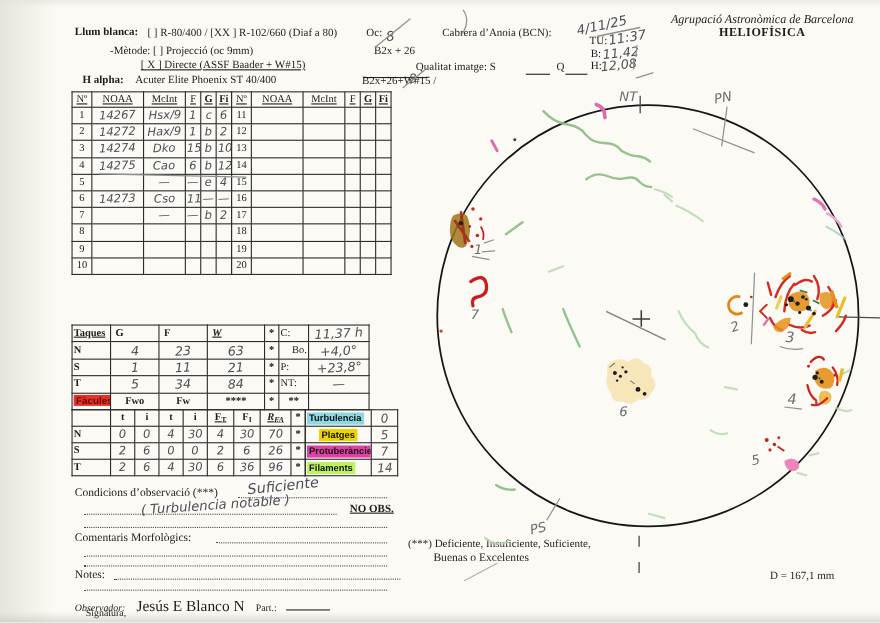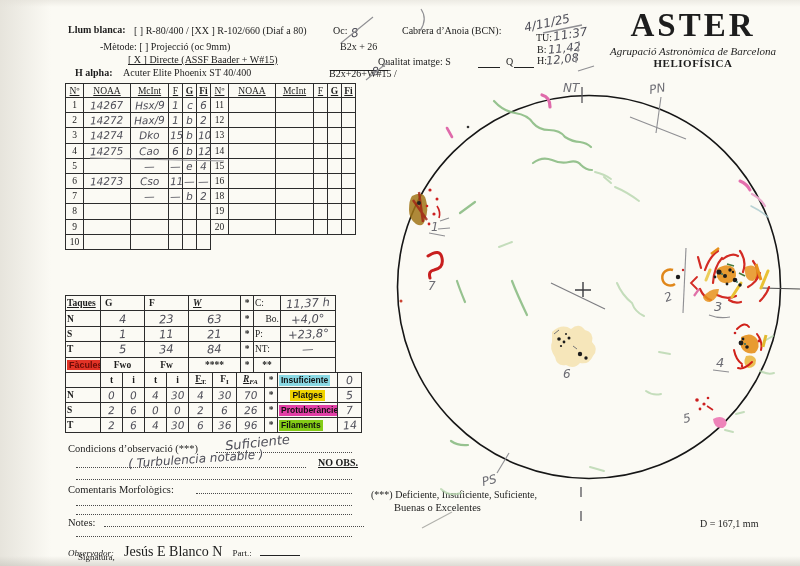--- a/index.html
+++ b/index.html
@@ -77,21 +77,20 @@
 <div class="abs pr" style="left:537px;top:55px;">H:</div>
 <div class="abs hw" style="left:546px;top:52px;font-size:11.5px;transform:rotate(-6deg);">12,08</div>
 
 <div class="abs pr b" style="left:75px;top:67px;">H alpha:</div>
 <div class="abs pr" style="left:123px;top:67px;">Acuter Elite Phoenix ST 40/400</div>
 <span class="abs blank" style="left:330px;top:60px;width:58px;"></span>
 <div class="abs pr" style="left:329px;top:68px;">B2x+26+W#15 /</div>
 <div class="abs hw" style="left:372px;top:65px;font-size:11px;transform:rotate(-8deg);">8</div>
 
 <div class="abs brand" style="left:588px;top:9px;">
-  <div class="brand-title">ASTER</div>
   <div class="brand-sub">Agrupació Astronòmica de Barcelona</div>
   <div class="brand-dept">HELIOFÍSICA</div>
 </div>
 
 <div class="abs" style="left:65px;top:83px;">
 <table class="spot" style="width:145px;border:1.4px solid #222;">
   <colgroup>
         <col style="width:18px">
         <col style="width:47px">
         <col style="width:38px">
@@ -252,20 +251,28 @@
         <tr>
       <td>15</td>
       <td></td>
       <td></td>
       <td></td>
       <td></td>
       <td></td>
     </tr>
         <tr>
       <td>16</td>
+      <td></td>
+      <td></td>
+      <td></td>
+      <td></td>
+      <td></td>
+    </tr>
+        <tr>
+      <td>17</td>
       <td></td>
       <td></td>
       <td></td>
       <td></td>
       <td></td>
     </tr>
         <tr>
       <td>18</td>
       <td></td>
       <td></td>
@@ -426,33 +433,33 @@
 
 <div class="abs" style="left:277px;top:372px;">
 <table class="lg" style="width:84px;border:1.2px solid #222;">
   <colgroup>
         <col style="width:60px">
         <col style="width:24px">
       </colgroup>
   <tbody>
 
   <tr>
-      <td style="text-align:left;"><span class="tag" style="background: rgb(138, 217, 228);">Insuficiente</span></td>
+      <td style="text-align:left;"><span class="tag" style="background: rgb(138, 217, 228);">Turbulencia</span></td>
       <td><span class="hw">0</span></td>
     </tr>
         <tr>
       <td style="text-align:center;"><span class="tag" style="background: rgb(240, 212, 0);">Platges</span></td>
       <td><span class="hw">5</span></td>
     </tr>
         <tr>
       <td style="text-align:left;"><span class="tag" style="background: rgb(226, 63, 166);">Protuberàncies</span></td>
       <td><span class="hw">7</span></td>
     </tr>
         <tr>
-      <td style="text-align:left;"><span class="tag" style="background: #84cc16; text-align: right;">Filaments</span></td>
+      <td style="text-align:left;"><span class="tag" style="background: #bef264; text-align: right;">Filaments</span></td>
       <td><span class="hw">14</span></td>
     </tr>
       </tbody>
 </table>
 </div>
 
 <div class="abs pr" style="left:68px;top:443px;font-size:10.5px;">Condicions d’observació (***)</div>
 <div class="dots" style="left:216px;top:451px;width:136px;"></div>
 <div class="abs hw" style="left:225px;top:435px;font-size:13px;transform:rotate(-6deg);">Suficiente</div>
 <div class="dots" style="left:76px;top:466px;width:230px;"></div>

